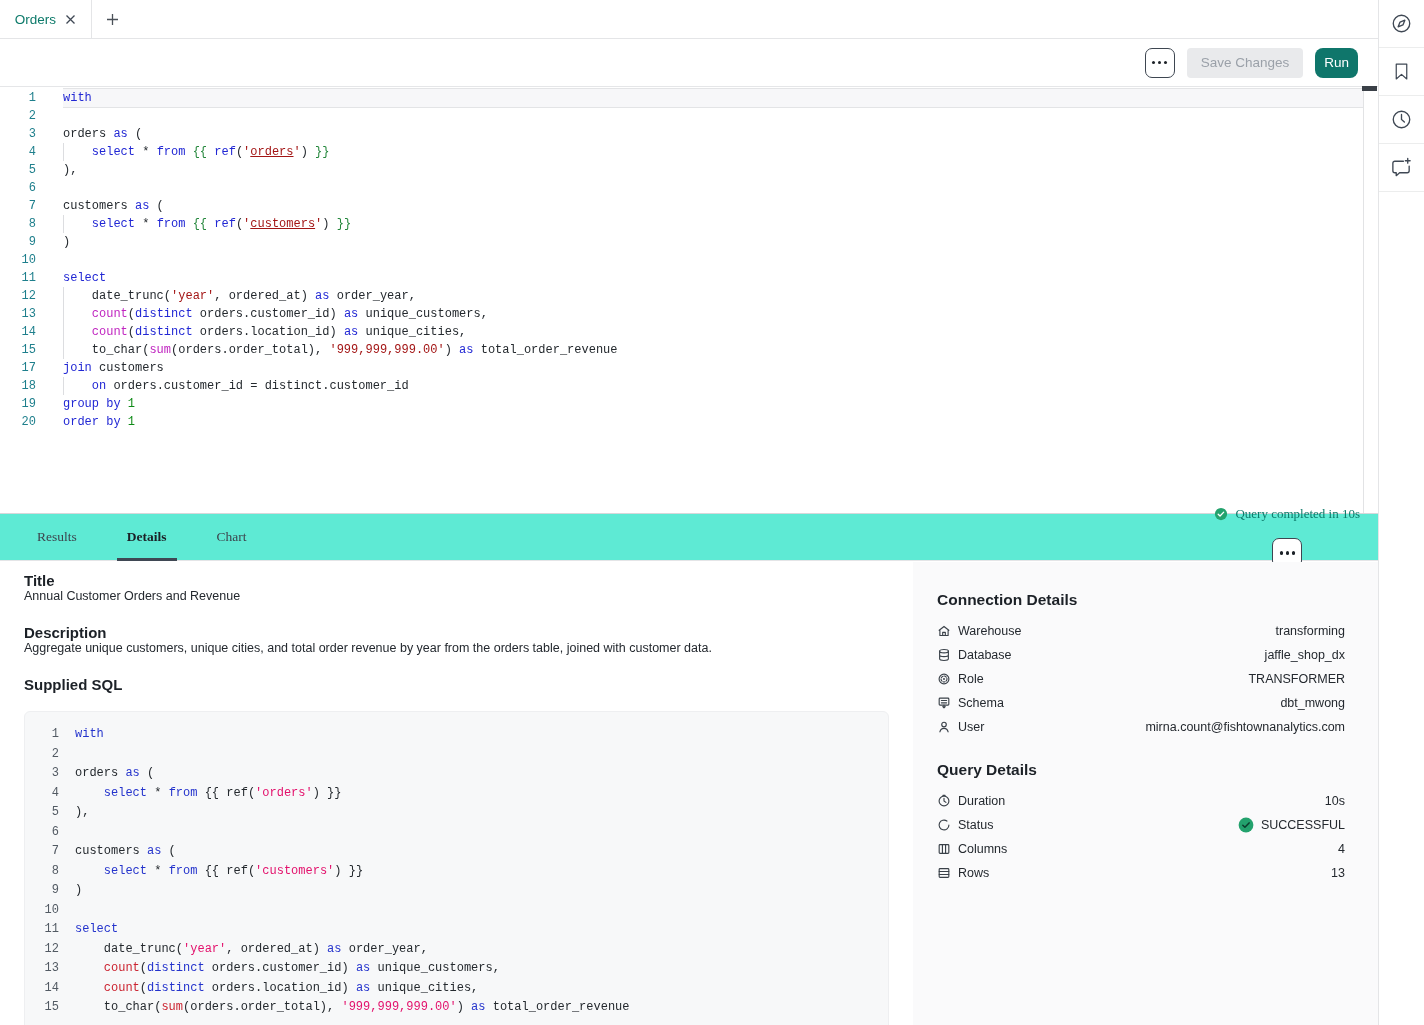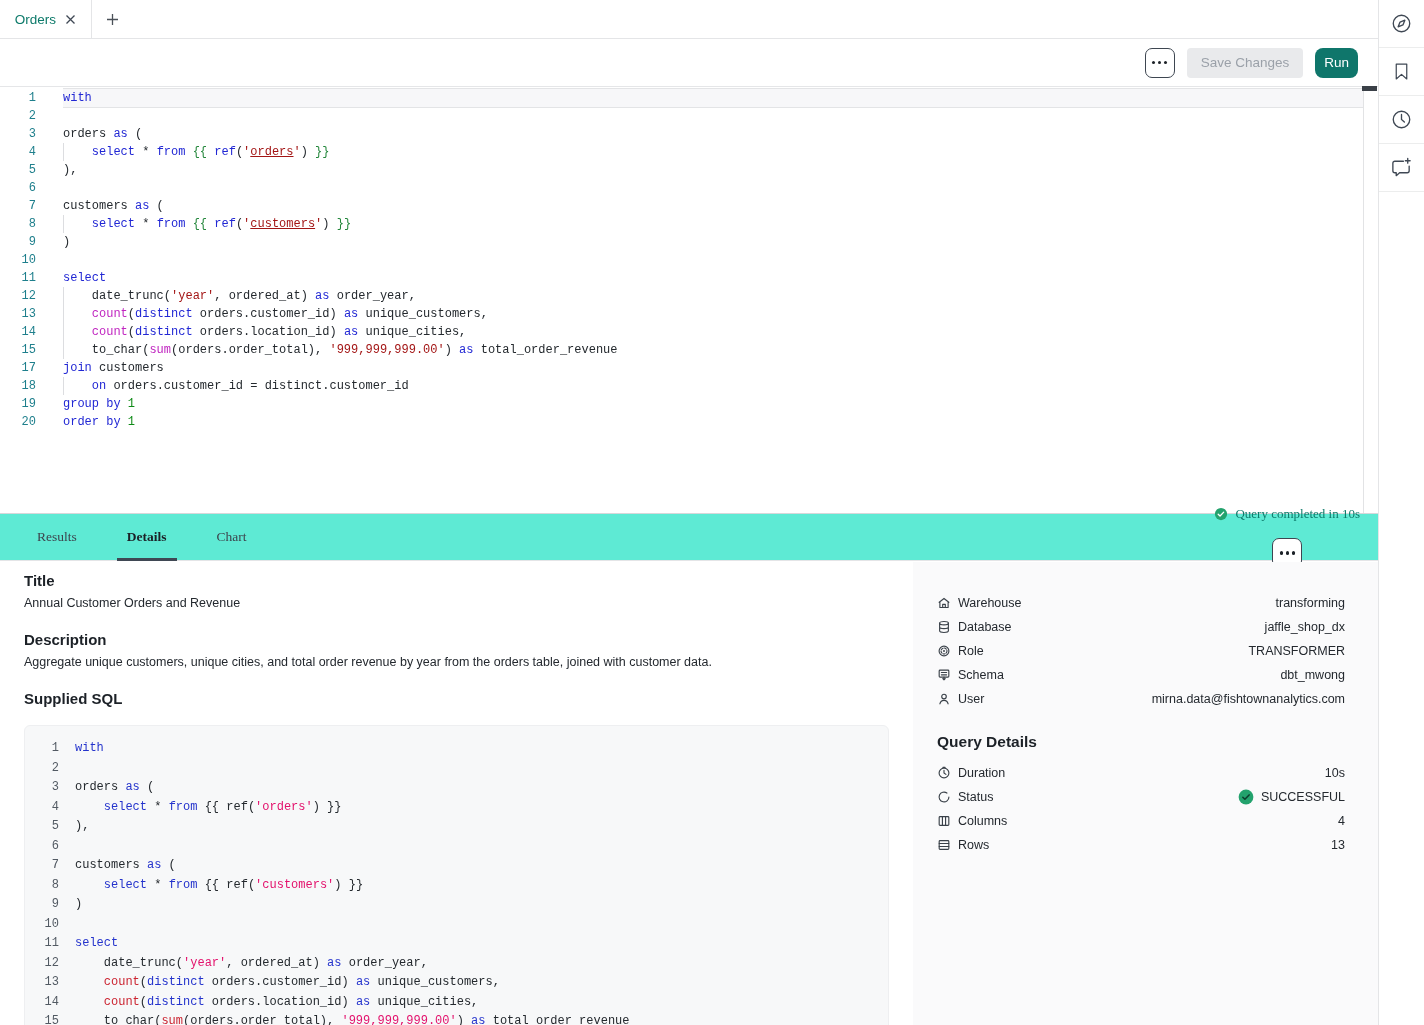--- a/index.html
+++ b/index.html
@@ -58,21 +58,21 @@
     background:none; border:none; font-family:inherit; font-size:13.5px; color:#3d444d; cursor:pointer; }
   .rtab.active { font-weight:bold; color:#1c2127; }
   .rtab.active::after { content:""; position:absolute; left:0; right:0; bottom:0; height:3px; background:#3f4854; }
   .rb-right { margin-left:auto; display:flex; align-items:center; gap:16px;flex-direction:column; }
   .qstatus { display:flex; align-items:center; gap:7px; font-size:13px; color:#0d7a6a; }
 
   
   .bottom { position:absolute; left:0; top:562px; width:1378px; height:391px; background:#fff; }
   .details-left { position:absolute; left:24px; top:10px; width:865px; }
   .d-head { font-size:15px; font-weight:bold; color:#1c2127; }
-  .d-text { font-size:12.5px; color:#24292f; margin-top:7px; }
+  .d-text { font-size:12.5px; color:#24292f; margin-top:0; }
   .d-gap { height:21px; }
   .sqlblock { margin-top:18px; width:865px; background:#f7f8f9; border:1px solid #eeeff1; border-radius:6px;
     padding:13px 14px; font-family:"Liberation Mono", monospace; font-size:12px; }
   .srow { display:flex; height:19.5px; line-height:19.5px; }
   .sqlblock .gut { width:20px; color:#525a63; }
   .sqlblock .ctext { margin-left:16px; }
   .sqlblock .tk-k  { color:#2433cc; }
   .sqlblock .tk-rf { color:#24292e; }
   .sqlblock .tk-f  { color:#cb2431; }
   .sqlblock .tk-s, .sqlblock .tk-r { color:#e3116c; }
@@ -298,20 +298,21 @@
             <span class="ctext"><span class="tk-p">    </span><span class="tk-f">count</span><span class="tk-p">(</span><span class="tk-k">distinct</span><span class="tk-p"> orders.location_id) </span><span class="tk-k">as</span><span class="tk-p"> unique_cities,</span></span>
           </div>
           <div class="srow">
             <span class="gut">15</span>
             <span class="ctext"><span class="tk-p">    to_char(</span><span class="tk-f">sum</span><span class="tk-p">(orders.order_total), </span><span class="tk-s">'999,999,999.00'</span><span class="tk-p">) </span><span class="tk-k">as</span><span class="tk-p"> total_order_revenue</span></span>
           </div>
         </div>
     </div>
 
     <div class="details-right">
+      <div class="dr-head">Connection Details</div>
       <div id="conn-rows">
           <div class="dr-row">
             <span class="dr-label">
               <span>
                 <svg width="14" height="14" viewBox="0 0 16 16" fill="none" stroke="#3a4149" stroke-width="1.3" stroke-linecap="round" stroke-linejoin="round">
                   <path d="M2.5 7.2 8 2.8l5.5 4.4M3.3 6.6v6.6h9.4V6.6M6.5 13V9.5h3V13"></path>
                 </svg>
               </span>
               <span>Warehouse</span>
             </span>
@@ -366,21 +367,21 @@
             <span class="dr-label">
               <span>
                 <svg width="14" height="14" viewBox="0 0 16 16" fill="none" stroke="#3a4149" stroke-width="1.3" stroke-linecap="round" stroke-linejoin="round">
                   <circle cx="8" cy="5.2" r="2.6"></circle>
                   <path d="M3.3 13.5c.6-2.6 2.5-3.9 4.7-3.9s4.1 1.3 4.7 3.9"></path>
                 </svg>
               </span>
               <span>User</span>
             </span>
             <span class="dr-value">
-              <span>mirna.data@fishtownanalytics.com</span>
+              <span>mirna.count@fishtownanalytics.com</span>
             </span>
           </div>
         </div>
       <div class="dr-section-gap"></div>
       <div class="dr-head">Query Details</div>
       <div id="query-rows">
           <div class="dr-row">
             <span class="dr-label">
               <span>
                 <svg width="14" height="14" viewBox="0 0 16 16" fill="none" stroke="#3a4149" stroke-width="1.3" stroke-linecap="round" stroke-linejoin="round">

